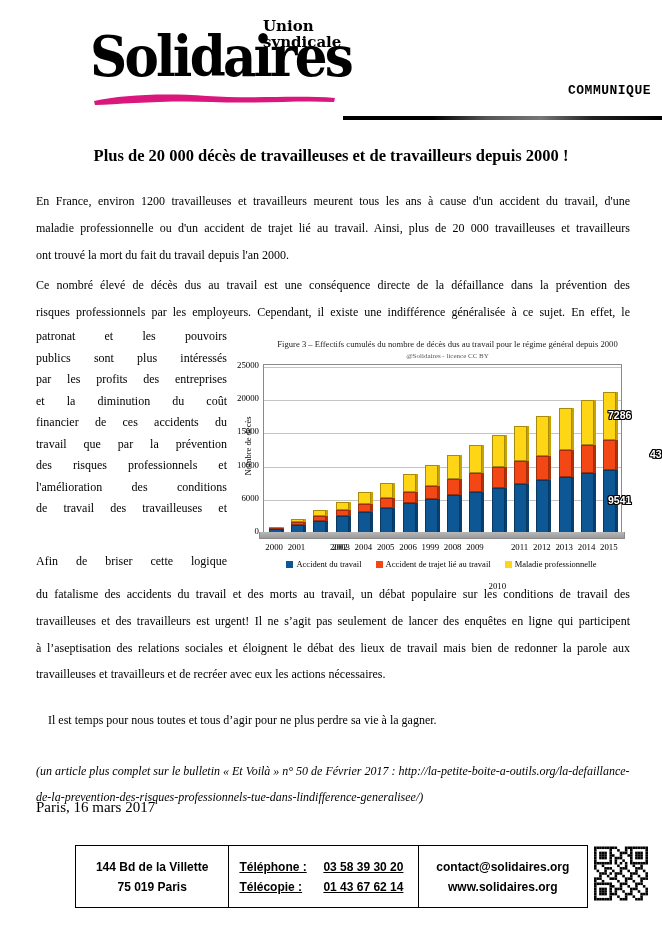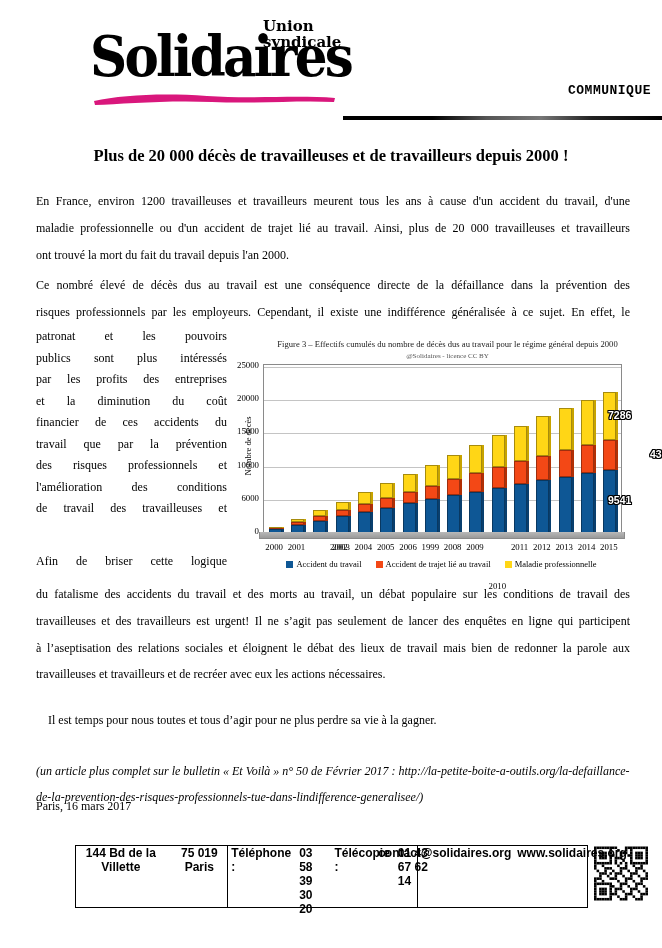--- a/index.html
+++ b/index.html
@@ -47,27 +47,27 @@
   .legend{position:absolute;left:30px;top:222px;width:357px;display:flex;
           justify-content:center;gap:14px;font-size:8.5px;align-items:center;}
   .legend-item{display:flex;align-items:center;gap:3px;}
   .swatch{width:7px;height:7px;display:inline-block;}
   .dlabel{position:absolute;left:344px;font-family:"Liberation Sans",sans-serif;
           font-size:10.5px;font-weight:bold;color:#fff;
           text-shadow:-1px -1px 0 #000,1px -1px 0 #000,-1px 1px 0 #000,1px 1px 0 #000,
                       0 -1px 0 #000,0 1px 0 #000,-1px 0 0 #000,1px 0 0 #000;}
 
   
-  .dateline{position:absolute;left:36px;top:799px;font-size:12px;}
+  .dateline{position:absolute;left:36px;top:799px;font-size:15px;}
   .footer{position:absolute;left:75px;top:845px;width:513px;height:63px;display:flex;
           border:1px solid #000;box-sizing:border-box;
           font-family:"Liberation Sans",sans-serif;font-weight:bold;font-size:12px;}
-  .fcell{display:flex;flex-direction:row;justify-content:center;gap:6px;box-sizing:border-box;}
+  .fcell{display:flex;flex-direction:column;justify-content:center;gap:6px;box-sizing:border-box;}
   .fc1{width:153px;text-align:center;}
-  .fc2{width:190px;border-left:1px solid #000;padding-left:18px;}
+  .fc2{width:190px;border-left:1px solid #000;padding-left:10px;text-decoration:underline;}
   .fc3{width:170px;border-left:1px solid #000;text-align:center;}
   .fline{display:flex;gap:8px;}
   .flabel{width:76px;}
   .qr{position:absolute;left:594px;top:845px;width:54px;height:57px;}
 </style>
 </head>
 <body>
 
 <div class="page">
 

